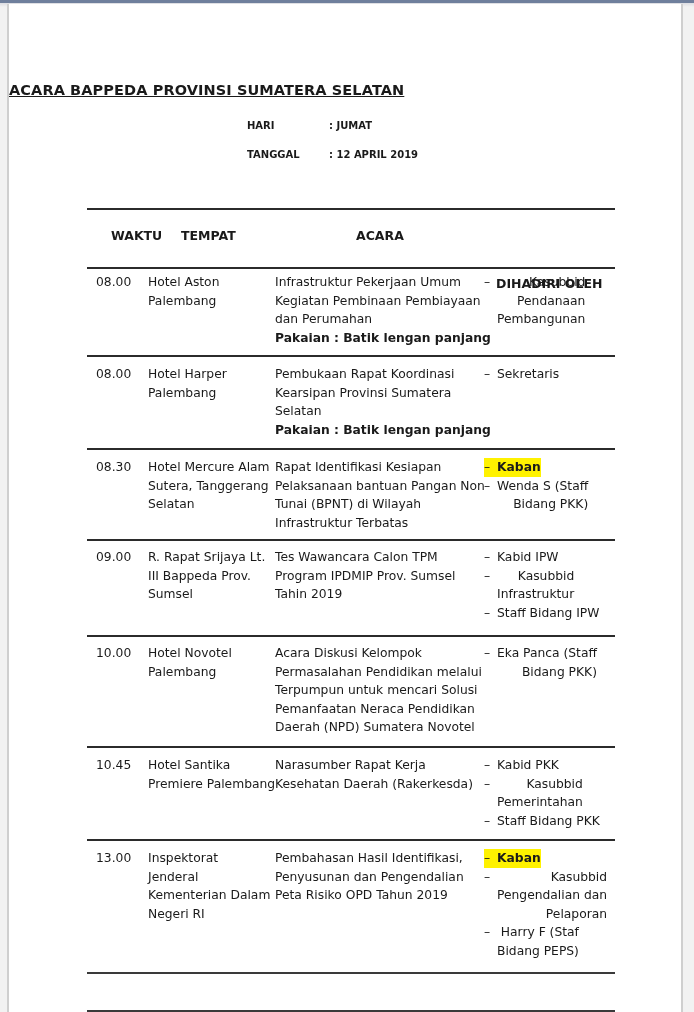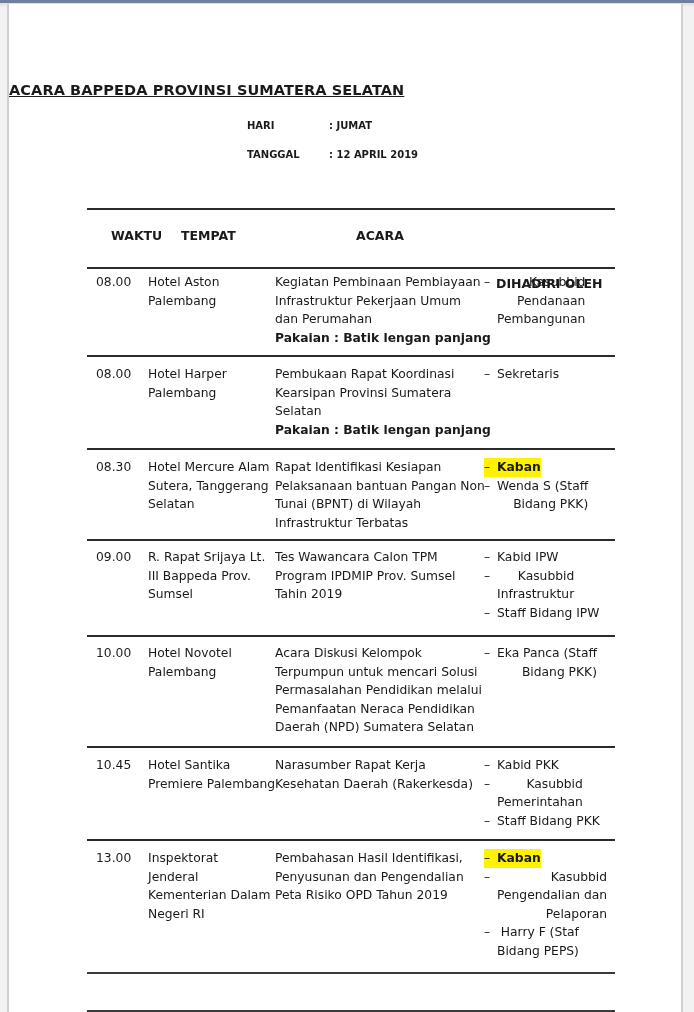--- a/index.html
+++ b/index.html
@@ -65,22 +65,22 @@
   <div class="rule" style="top:263px"></div>
 
   <div id="rows">
       <div class="row" style="top: 269px;">
         <div class="c-waktu">08.00</div>
         <div class="c-tempat">
           <span class="line">Hotel Aston</span>
           <span class="line">Palembang</span>
         </div>
         <div class="c-acara">
+          <span class="line">Infrastruktur Pekerjaan Umum</span>
           <span class="line">Kegiatan Pembinaan Pembiayaan</span>
-          <span class="line">Infrastruktur Pekerjaan Umum</span>
           <span class="line">dan Perumahan</span>
           <span class="line bold">Pakaian : Batik lengan panjang</span>
         </div>
         <div class="c-hadir">
           <div class="att">
             <span class="dash">–</span>
             <span class="txt">
               <span class="line">Kasubbid</span>
               <span class="line">Pendanaan</span>
               <span class="line">Pembangunan</span>
@@ -173,24 +173,24 @@
         </div>
       </div>
       <div class="row" style="top: 640px;">
         <div class="c-waktu">10.00</div>
         <div class="c-tempat">
           <span class="line">Hotel Novotel</span>
           <span class="line">Palembang</span>
         </div>
         <div class="c-acara">
           <span class="line">Acara Diskusi Kelompok</span>
+          <span class="line">Permasalahan Pendidikan melalui</span>
           <span class="line">Terpumpun untuk mencari Solusi</span>
-          <span class="line">Permasalahan Pendidikan melalui</span>
           <span class="line">Pemanfaatan Neraca Pendidikan</span>
-          <span class="line">Daerah (NPD) Sumatera Selatan</span>
+          <span class="line">Daerah (NPD) Sumatera Novotel</span>
         </div>
         <div class="c-hadir">
           <div class="att">
             <span class="dash">–</span>
             <span class="txt">
               <span class="line">Eka Panca (Staff</span>
               <span class="line">Bidang PKK)</span>
             </span>
           </div>
         </div>

